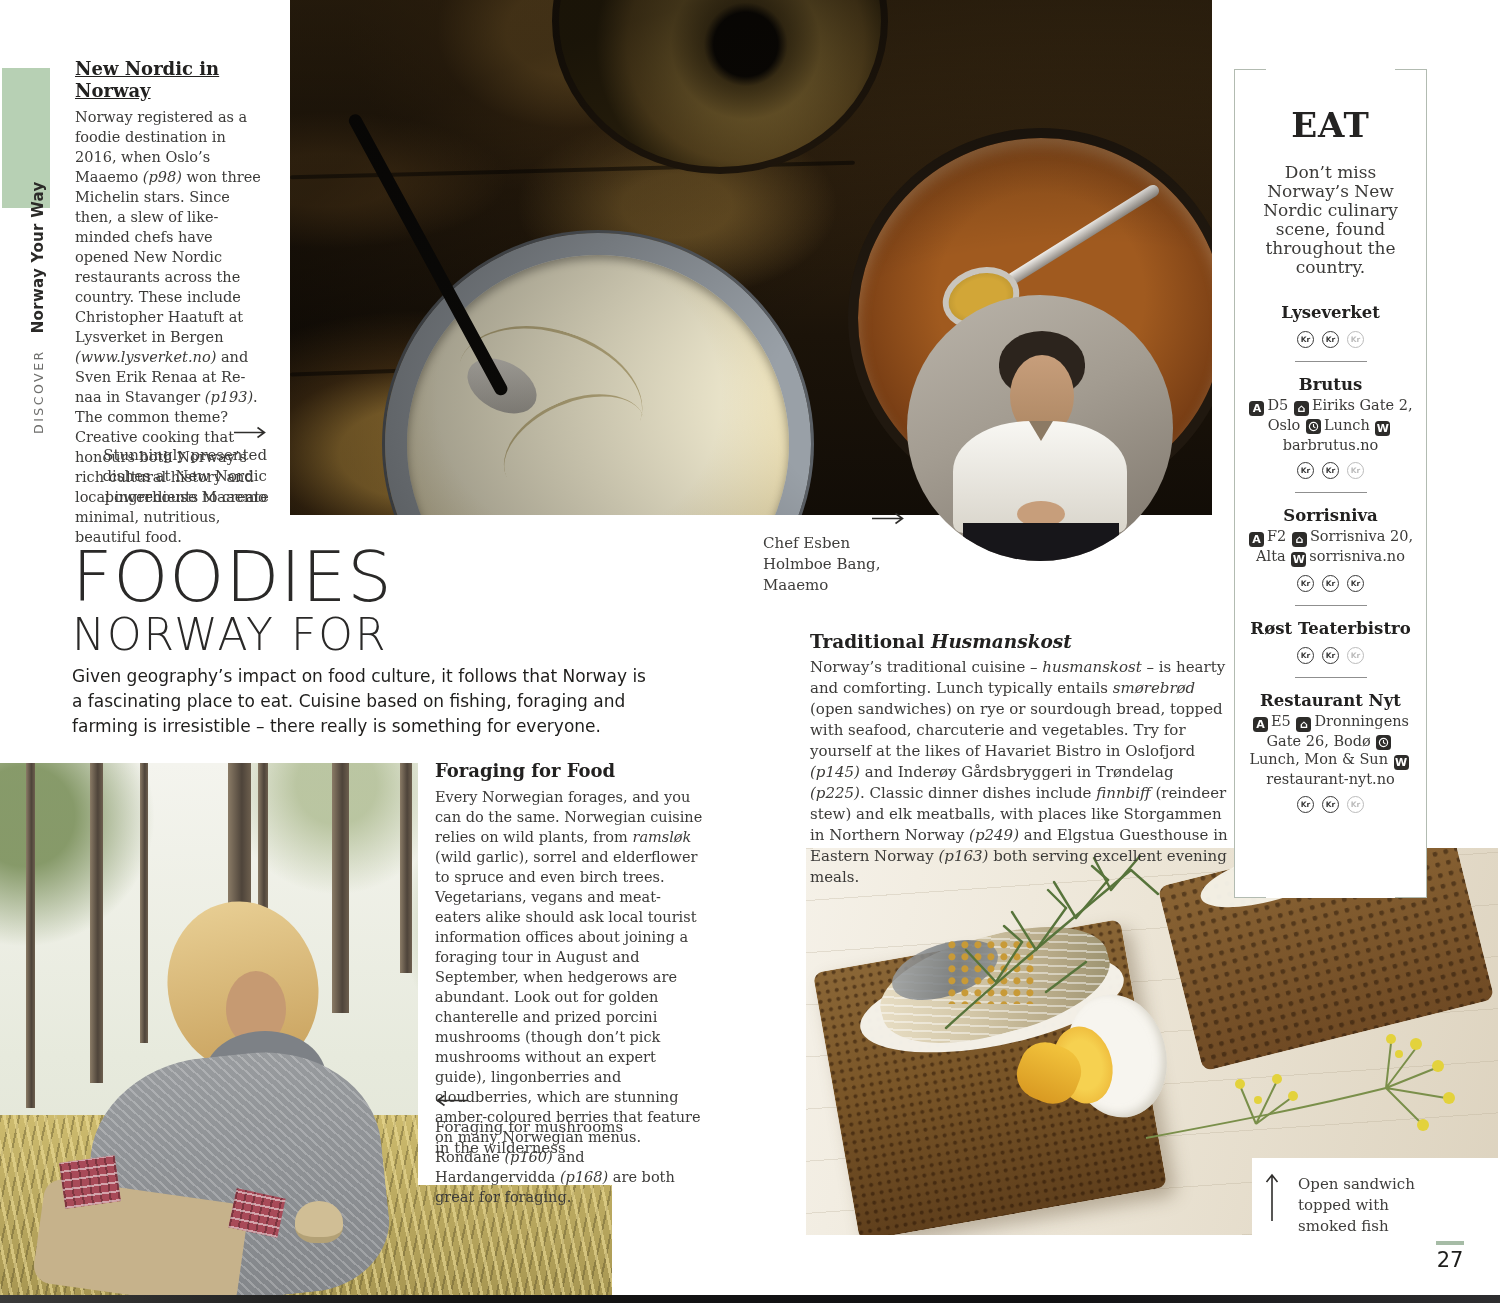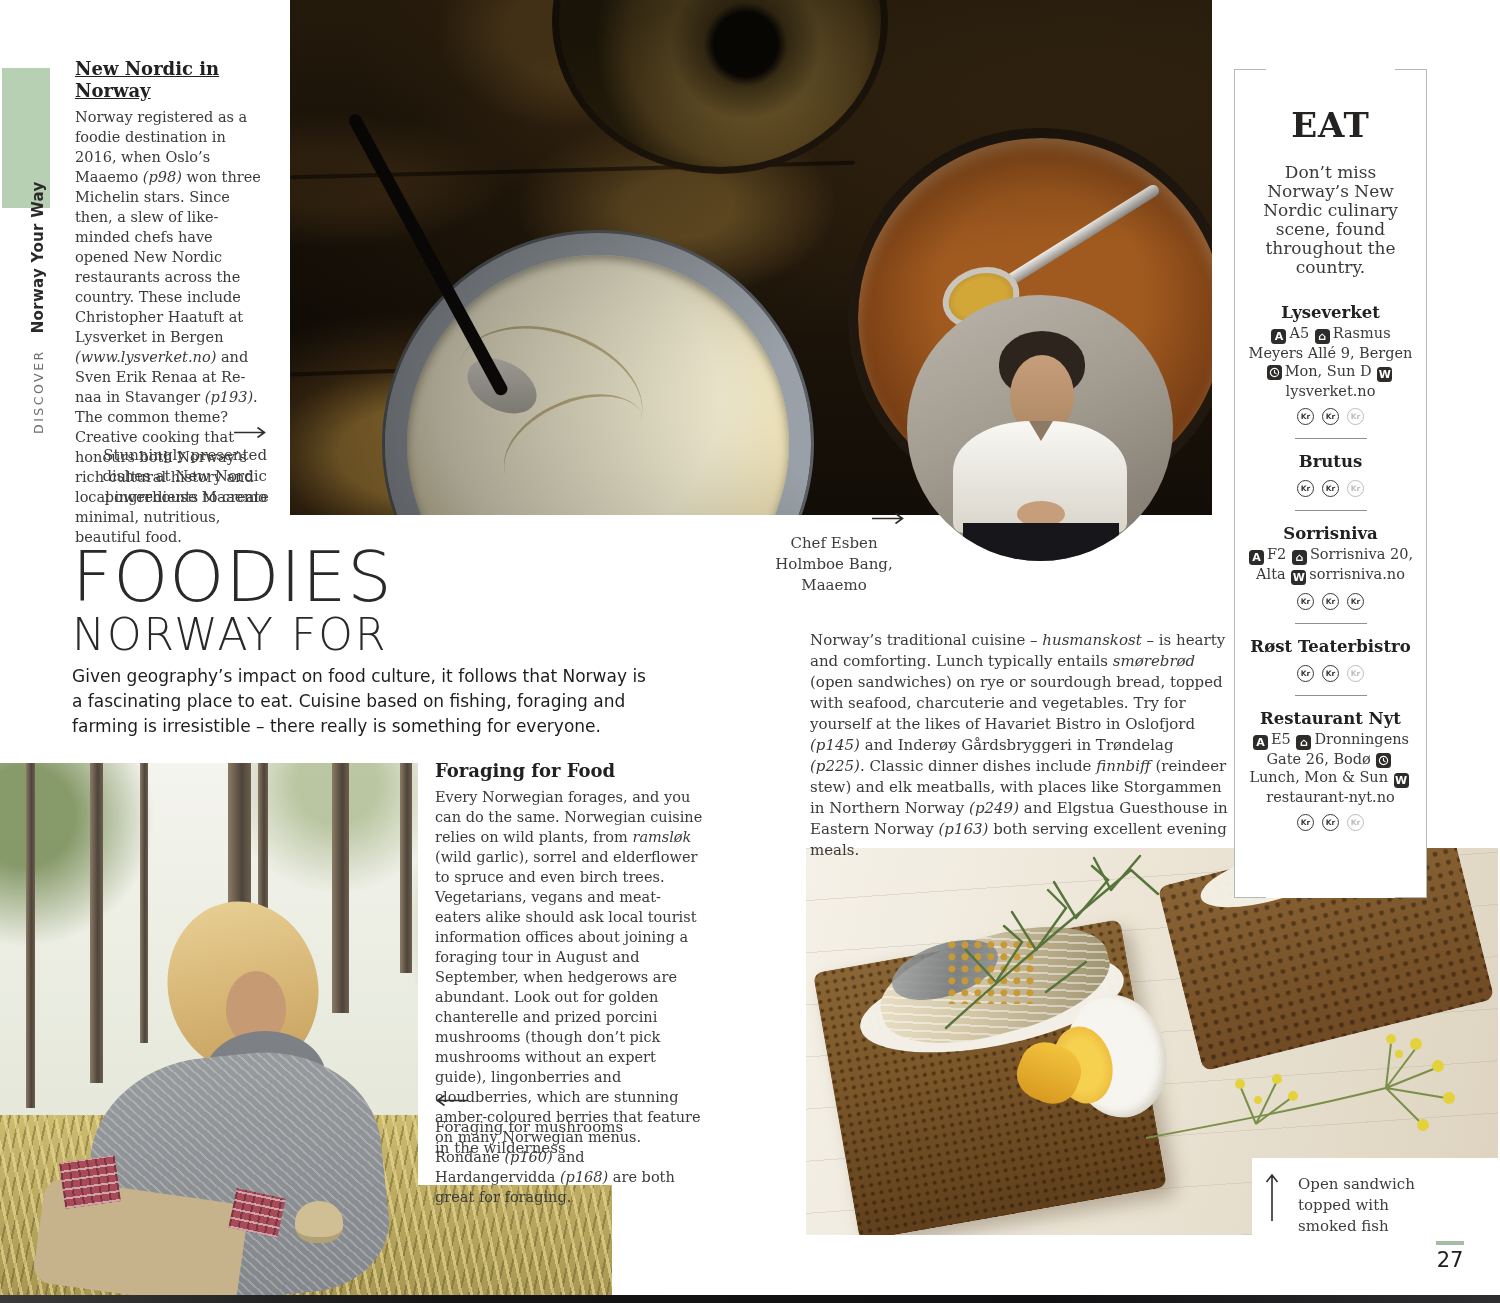--- a/index.html
+++ b/index.html
@@ -59,21 +59,21 @@
     background:linear-gradient(155deg,#bab4aa 0%,#a39c91 45%,#7d756b 100%);}
   #chef-hair{left:92px;top:36px;width:86px;height:66px;border-radius:50% 50% 45% 45%;background:#2c241d;}
   #chef-face{left:103px;top:60px;width:64px;height:82px;border-radius:50%;
     background:linear-gradient(#c79e7b,#ad8763);}
   #chef-shirt{left:46px;top:126px;width:174px;height:112px;border-radius:45% 45% 10px 10px;
     background:linear-gradient(#f8f7f3,#d9d5cb);}
   #chef-collar{left:122px;top:126px;width:24px;height:20px;background:#8c7a64;
     clip-path:polygon(0 0,100% 0,50% 100%);}
   #chef-hands{left:110px;top:206px;width:48px;height:26px;border-radius:50%;background:#c79e7b;}
   #chef-pants{left:56px;top:228px;width:156px;height:40px;background:#17161a;}
-  #cap-chef{left:763px;top:512px;width:142px;text-align:center;z-index:2;}
+  #cap-chef{left:763px;top:512px;width:142px;text-align:left;z-index:2;}
   #cap-chef .arr{display:block;margin:0 0 8px auto;}
 
   
   #title-block{left:72px;top:542px;z-index:2;color:#2a2928;
     font-family:"DejaVu Sans","Liberation Sans",sans-serif;font-weight:200;}
   #title-kicker{font-size:44px;line-height:46px;letter-spacing:2px;}
   #title-main{font-size:70px;line-height:70px;letter-spacing:1px;}
   #intro{left:72px;top:664px;width:585px;z-index:2;
     font-family:"DejaVu Sans","Liberation Sans",sans-serif;font-size:17px;line-height:25px;color:#1e1d1b;}
 
@@ -265,20 +265,21 @@
   <div class="serifbody">Every Norwegian forages, and you can do the same. Norwegian cuisine relies on wild plants, from <i>ramsløk</i> (wild garlic), sorrel and elderflower to spruce and even birch trees. Vegetarians, vegans and meat-eaters alike should ask local tourist information offices about joining a foraging tour in August and September, when hedgerows are abundant. Look out for golden chanterelle and prized porcini mushrooms (though don’t pick mushrooms without an expert guide), lingonberries and cloudberries, which are stunning amber-coloured berries that feature on many Norwegian menus. Rondane <i>(p160)</i> and Hardangervidda <i>(p168)</i> are both great for foraging.</div>
 </div>
 <div id="cap-foraging" class="abs caption">
   <svg class="arr" width="34" height="13" viewBox="0 0 34 13">
       <path d="M33 6.5 H3 M9.5 1.5 L2.5 6.5 L9.5 11.5" fill="none" stroke="#2f2e2c" stroke-width="1.6"></path>
     </svg>
   <span>Foraging for mushrooms in the wilderness</span>
 </div>
 
 <div id="col-husmanskost" class="abs">
+  <h3>Traditional <i>Husmanskost</i></h3>
   <div class="serifbody" style="font-size:15px;line-height:21px;">Norway’s traditional cuisine – <i>husmanskost</i> – is hearty and comforting. Lunch typically entails <i>smørebrød</i> (open sandwiches) on rye or sourdough bread, topped with seafood, charcuterie and vegetables. Try for yourself at the likes of Havariet Bistro in Oslofjord <i>(p145)</i> and Inderøy Gårdsbryggeri in Trøndelag <i>(p225)</i>. Classic dinner dishes include <i>finnbiff</i> (reindeer stew) and elk meatballs, with places like Storgammen in Northern Norway <i>(p249)</i> and Elgstua Guesthouse in Eastern Norway <i>(p163)</i> both serving excellent evening meals.</div>
 </div>
 
 <div id="photo-sandwich" class="photo">
   <div id="sand2" class="abs"></div>
   <div id="sand2-cream" class="abs"></div>
   <div id="bread" class="abs"></div>
   <div id="bread-cream" class="abs"></div>
   <div id="herring" class="abs"></div>
   <div id="herring-skin" class="abs"></div>
@@ -320,35 +321,35 @@
   <div class="frame" style="left:0;top:0;width:32px;height:1px;"></div>
   <div class="frame" style="right:0;top:0;width:32px;height:1px;"></div>
   <div class="frame" style="left:0;bottom:0;width:32px;height:1px;"></div>
   <div class="frame" style="right:0;bottom:0;width:32px;height:1px;"></div>
   <div id="eat-inner">
     <div id="eat-title">EAT</div>
     <div id="eat-intro">Don’t miss Norway’s New Nordic culinary scene, found throughout the country.</div>
     <div>
         <div class="eat-entry">
           <div class="eat-name">Lyseverket</div>
-          <div class="eat-details"><span class="badge">A</span><span>A5 </span><span class="badge">⌂</span><span>Rasmus Meyers Allé 9, Bergen </span><span class="badge">
-              <svg width="11" height="11" viewBox="0 0 11 11">
-                <circle cx="5.5" cy="5.5" r="4.1" fill="none" stroke="#fff" stroke-width="1.2"></circle>
-                <path d="M5.5 3.1 V5.7 L7.4 6.7" fill="none" stroke="#fff" stroke-width="1.1"></path>
-              </svg>
-            </span><span>Mon, Sun D </span><span class="badge">W</span><span>lysverket.no</span></div>
           <div class="kr-row">
             <span class="kr">Kr</span>
             <span class="kr">Kr</span>
             <span class="kr light">Kr</span>
           </div>
         </div>
         <div class="eat-divider"></div>
         <div class="eat-entry">
           <div class="eat-name">Brutus</div>
+          <div class="eat-details"><span class="badge">A</span><span>D5 </span><span class="badge">⌂</span><span>Eiriks Gate 2, Oslo </span><span class="badge">
+              <svg width="11" height="11" viewBox="0 0 11 11">
+                <circle cx="5.5" cy="5.5" r="4.1" fill="none" stroke="#fff" stroke-width="1.2"></circle>
+                <path d="M5.5 3.1 V5.7 L7.4 6.7" fill="none" stroke="#fff" stroke-width="1.1"></path>
+              </svg>
+            </span><span>Lunch </span><span class="badge">W</span><span>barbrutus.no</span></div>
           <div class="kr-row">
             <span class="kr">Kr</span>
             <span class="kr">Kr</span>
             <span class="kr light">Kr</span>
           </div>
         </div>
         <div class="eat-divider"></div>
         <div class="eat-entry">
           <div class="eat-name">Sorrisniva</div>
           <div class="eat-details"><span class="badge">A</span><span>F2 </span><span class="badge">⌂</span><span>Sorrisniva 20, Alta </span><span class="badge">W</span><span>sorrisniva.no</span></div>

